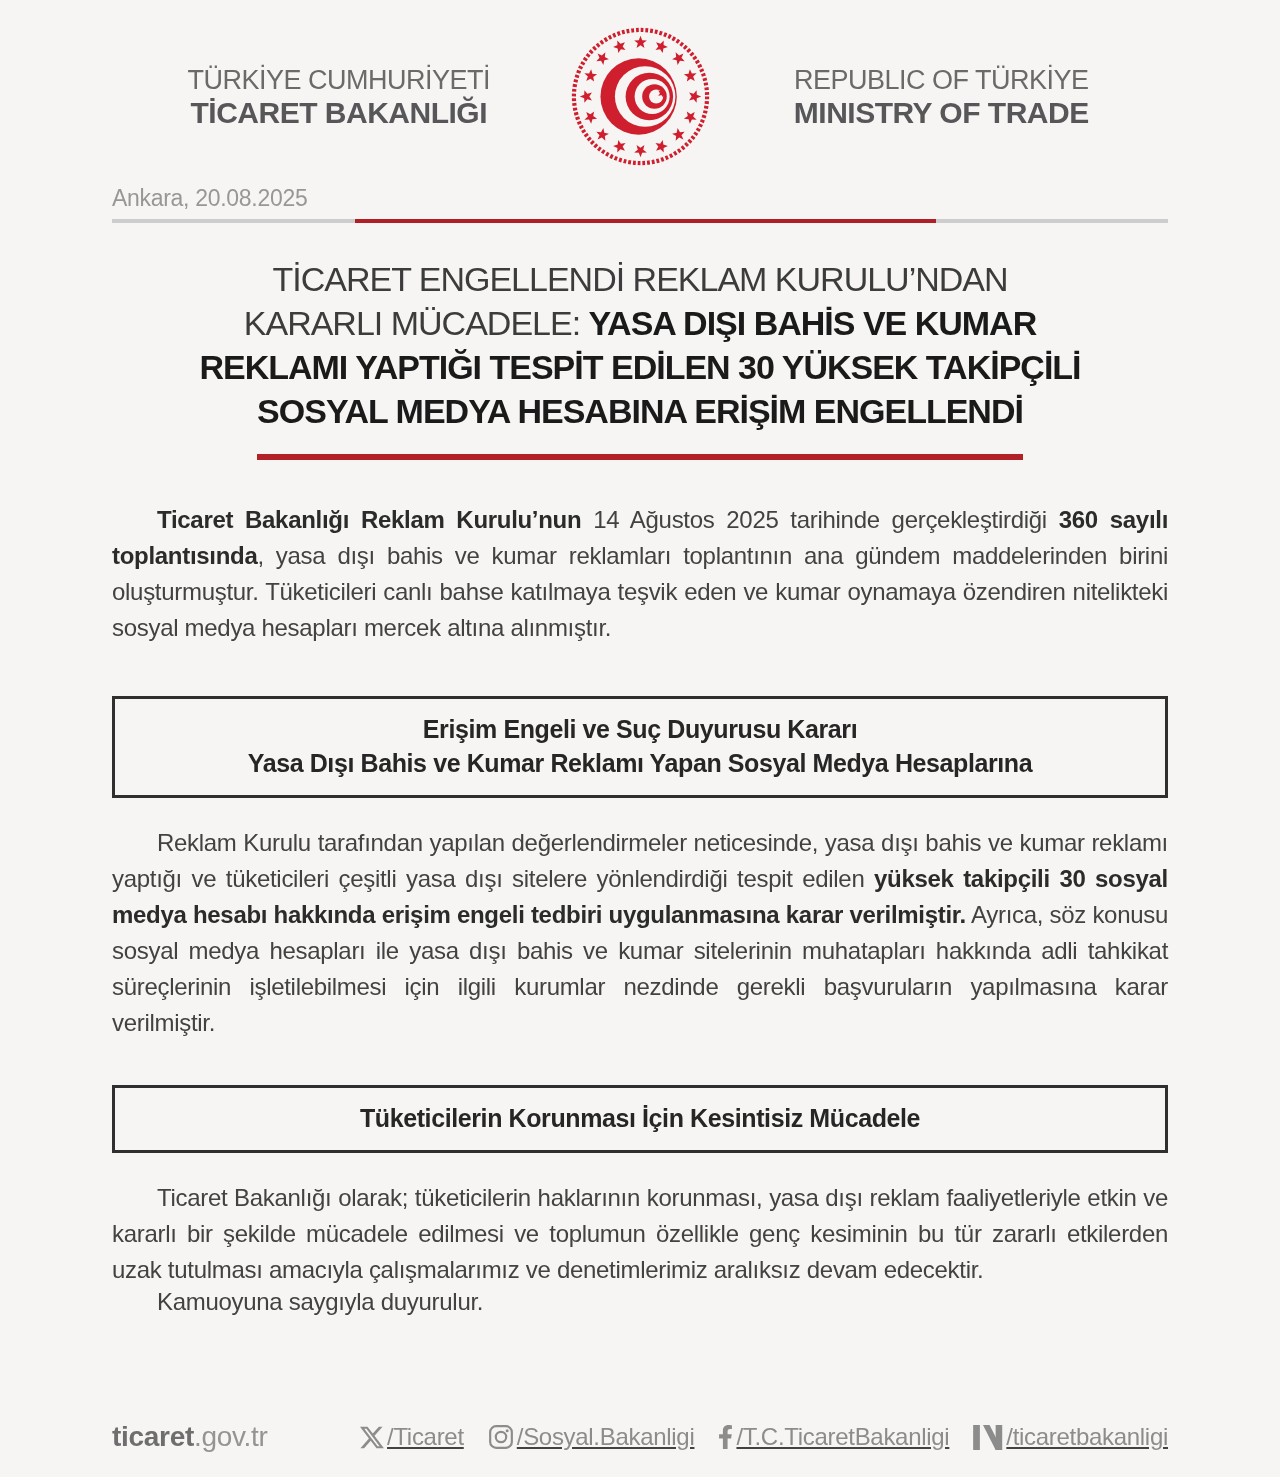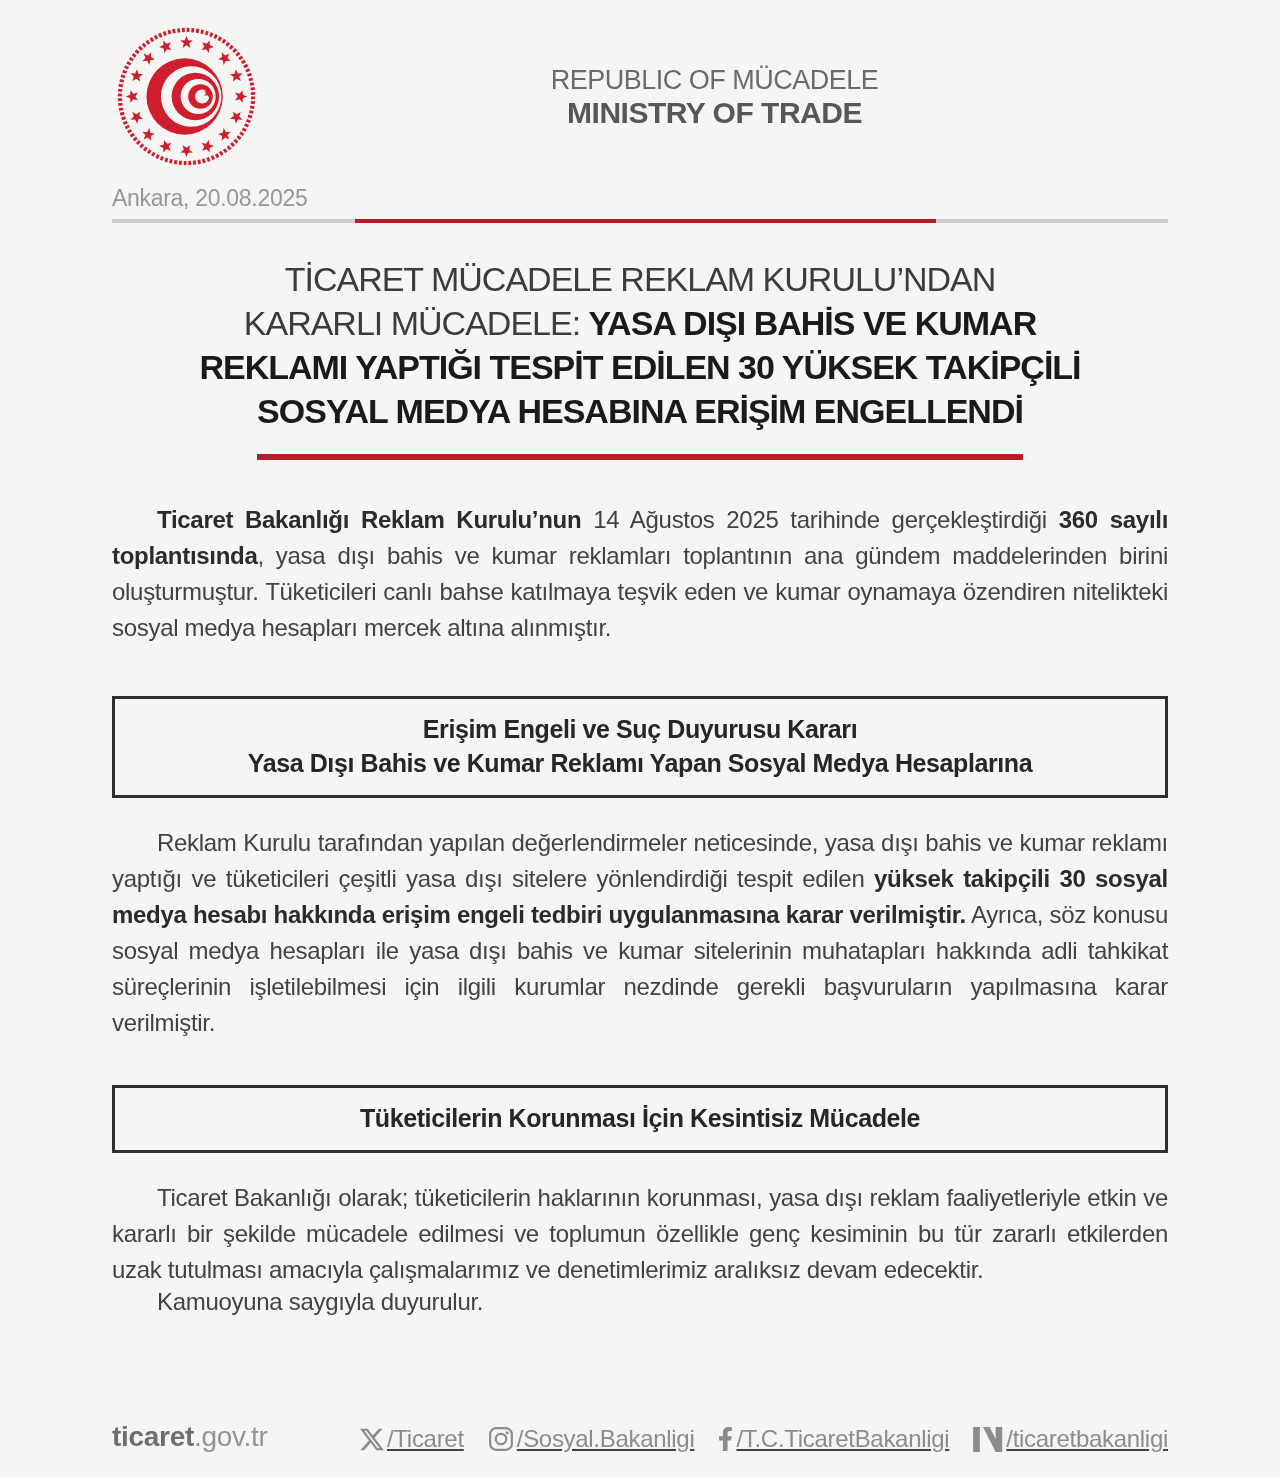--- a/index.html
+++ b/index.html
@@ -70,36 +70,40 @@
 
   .closing {
     font-size:24px; letter-spacing:-0.3px; color:#424242;
     text-indent:45px;
   }
 
   
   .footer {
     margin-top:auto;
     padding:0 0 24px;
-    display:flex; align-items:flex-end; justify-content:space-between;
+    display:flex; align-items:center; justify-content:space-between;
   }
   .site { font-size:28px; letter-spacing:-0.3px; white-space:nowrap; }
   .site-bold { font-weight:bold; color:#6e6e6e; }
   .site-rest { color:#949494; }
   .socials { display:flex; align-items:center; gap:24px;text-decoration:underline; }
   .social-item { display:flex; align-items:center; gap:3px; }
   .social-item .handle { font-size:24px; color:#8c8c8c; letter-spacing:-0.3px; white-space:nowrap; }
   .social-item svg { display:block; }
 </style>
 </head>
 <body>
 
 <div class="content">
 
   <div class="header">
+    <div class="header-col">
+      <div class="hdr-line1">TÜRKİYE CUMHURİYETİ</div>
+      <div class="hdr-line2">TİCARET BAKANLIĞI</div>
+    </div>
 
     <svg class="emblem" viewBox="0 0 160 160" xmlns="http://www.w3.org/2000/svg">
       <defs>
         <path id="star" d="M0,-8 L2,-2.75 7.6,-2.47 3.23,1.05 4.7,6.47 0,3.4 -4.7,6.47 -3.23,1.05 -7.6,-2.47 -2,-2.75 Z"></path>
       </defs>
       <g fill="none" stroke="#cf1f2e">
         <circle cx="80" cy="80" r="71.5" stroke-width="4.5" stroke-dasharray="3 2.1"></circle>
       </g>
       <g fill="#cf1f2e">
         <use href="#star" transform="rotate(0 80 80) translate(80 22) scale(0.9)"></use>
@@ -122,30 +126,30 @@
       <circle cx="78" cy="80" r="41" fill="#cf1f2e"></circle>
       <circle cx="85" cy="80" r="32.5" fill="#f6f5f3"></circle>
       <circle cx="89.5" cy="80" r="25.5" fill="#cf1f2e"></circle>
       <circle cx="92.5" cy="80" r="18.8" fill="#f6f5f3"></circle>
       <circle cx="95" cy="80" r="13.2" fill="#cf1f2e"></circle>
       <circle cx="96.8" cy="80" r="7.6" fill="#f6f5f3"></circle>
       <use href="#star" transform="translate(103 76.5) scale(0.62) rotate(18)" fill="#cf1f2e"></use>
     </svg>
 
     <div class="header-col">
-      <div class="hdr-line1">REPUBLIC OF MÜCADELE</div>
+      <div class="hdr-line1">REPUBLIC OF TÜRKİYE</div>
       <div class="hdr-line2">MINISTRY OF TRADE</div>
     </div>
   </div>
 
   <div class="dateline">Ankara, 20.08.2025</div>
   <div class="date-rule"></div>
 
   <div class="title">
-    <div class="title-line"><span>TİCARET MÜCADELE REKLAM KURULU’NDAN</span></div>
+    <div class="title-line"><span>TİCARET ENGELLENDİ REKLAM KURULU’NDAN</span></div>
     <div class="title-line"><span>KARARLI MÜCADELE: </span><span class="seg-bold">YASA DIŞI BAHİS VE KUMAR</span></div>
     <div class="title-line"><span class="seg-bold">REKLAMI YAPTIĞI TESPİT EDİLEN 30 YÜKSEK TAKİPÇİLİ</span></div>
     <div class="title-line"><span class="seg-bold">SOSYAL MEDYA HESABINA ERİŞİM ENGELLENDİ</span></div>
   </div>
   <div class="title-rule"></div>
 
   <p class="para"><span class="seg-bold">Ticaret Bakanlığı Reklam Kurulu’nun</span><span> 14 Ağustos 2025 tarihinde gerçekleştirdiği </span><span class="seg-bold">360 sayılı toplantısında</span><span>, yasa dışı bahis ve kumar reklamları toplantının ana gündem maddelerinden birini oluşturmuştur. Tüketicileri canlı bahse katılmaya teşvik eden ve kumar oynamaya özendiren nitelikteki sosyal medya hesapları mercek altına alınmıştır.</span></p>
 
   <div class="section-box">
     <div class="heading-line">Erişim Engeli ve Suç Duyurusu Kararı</div>

